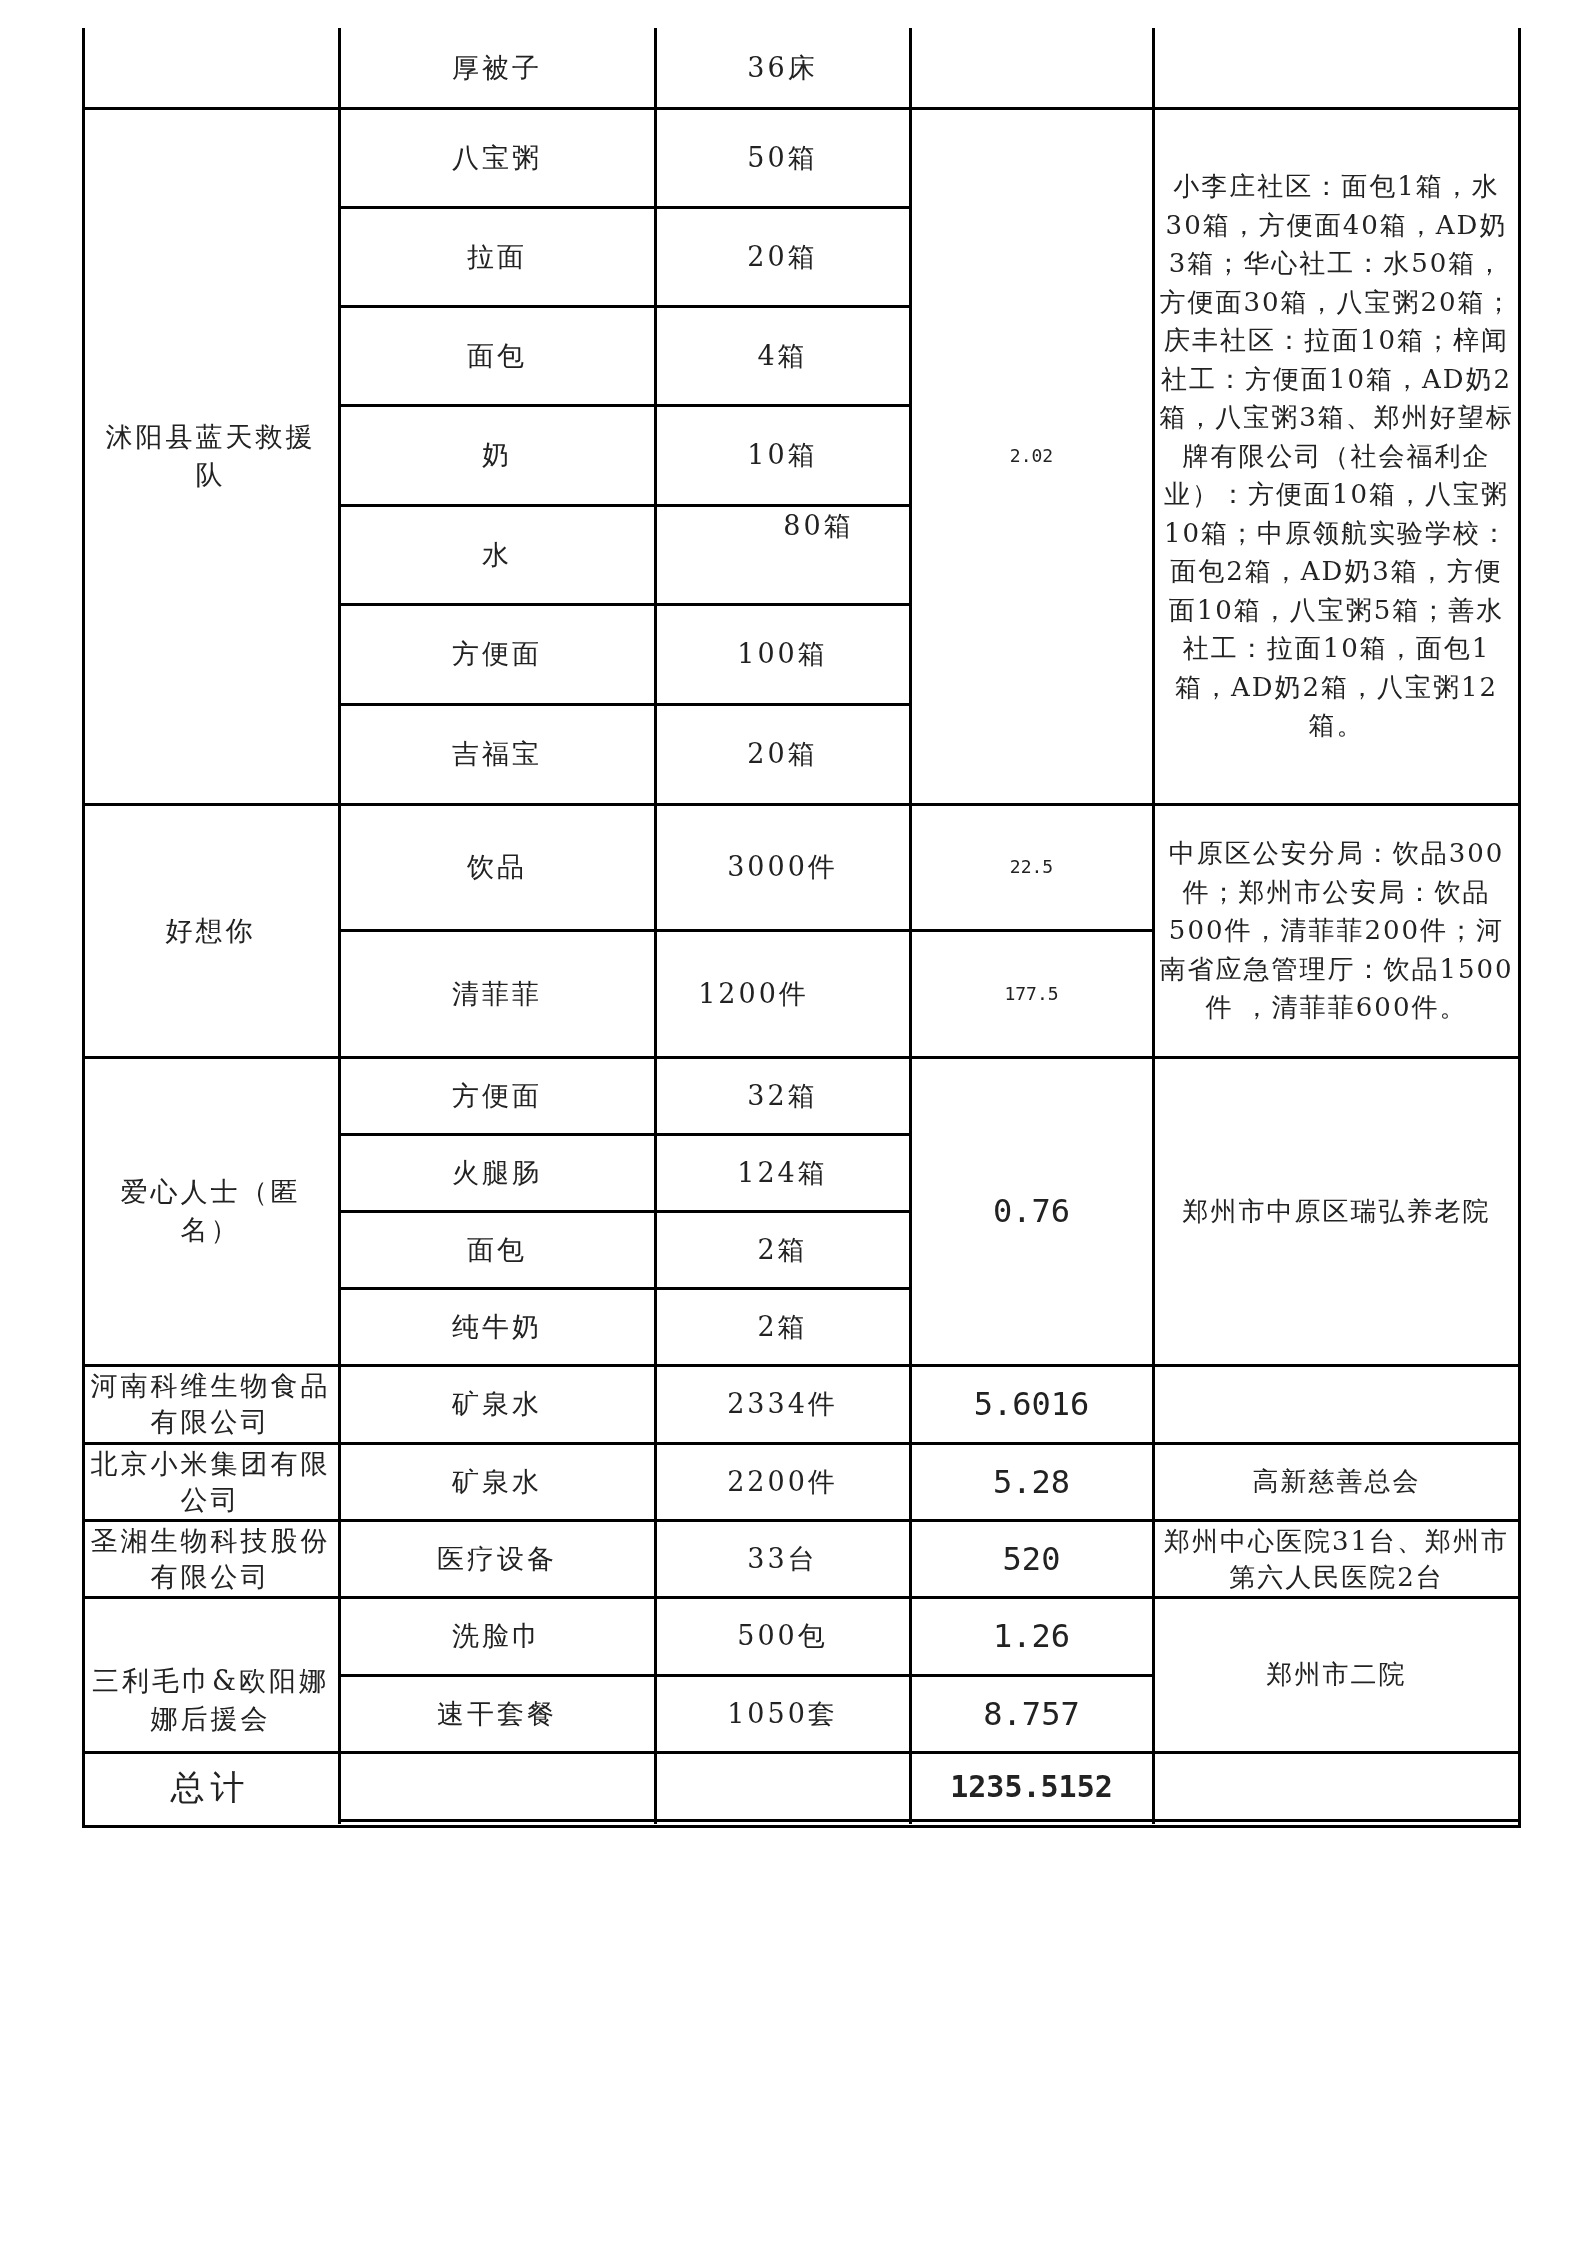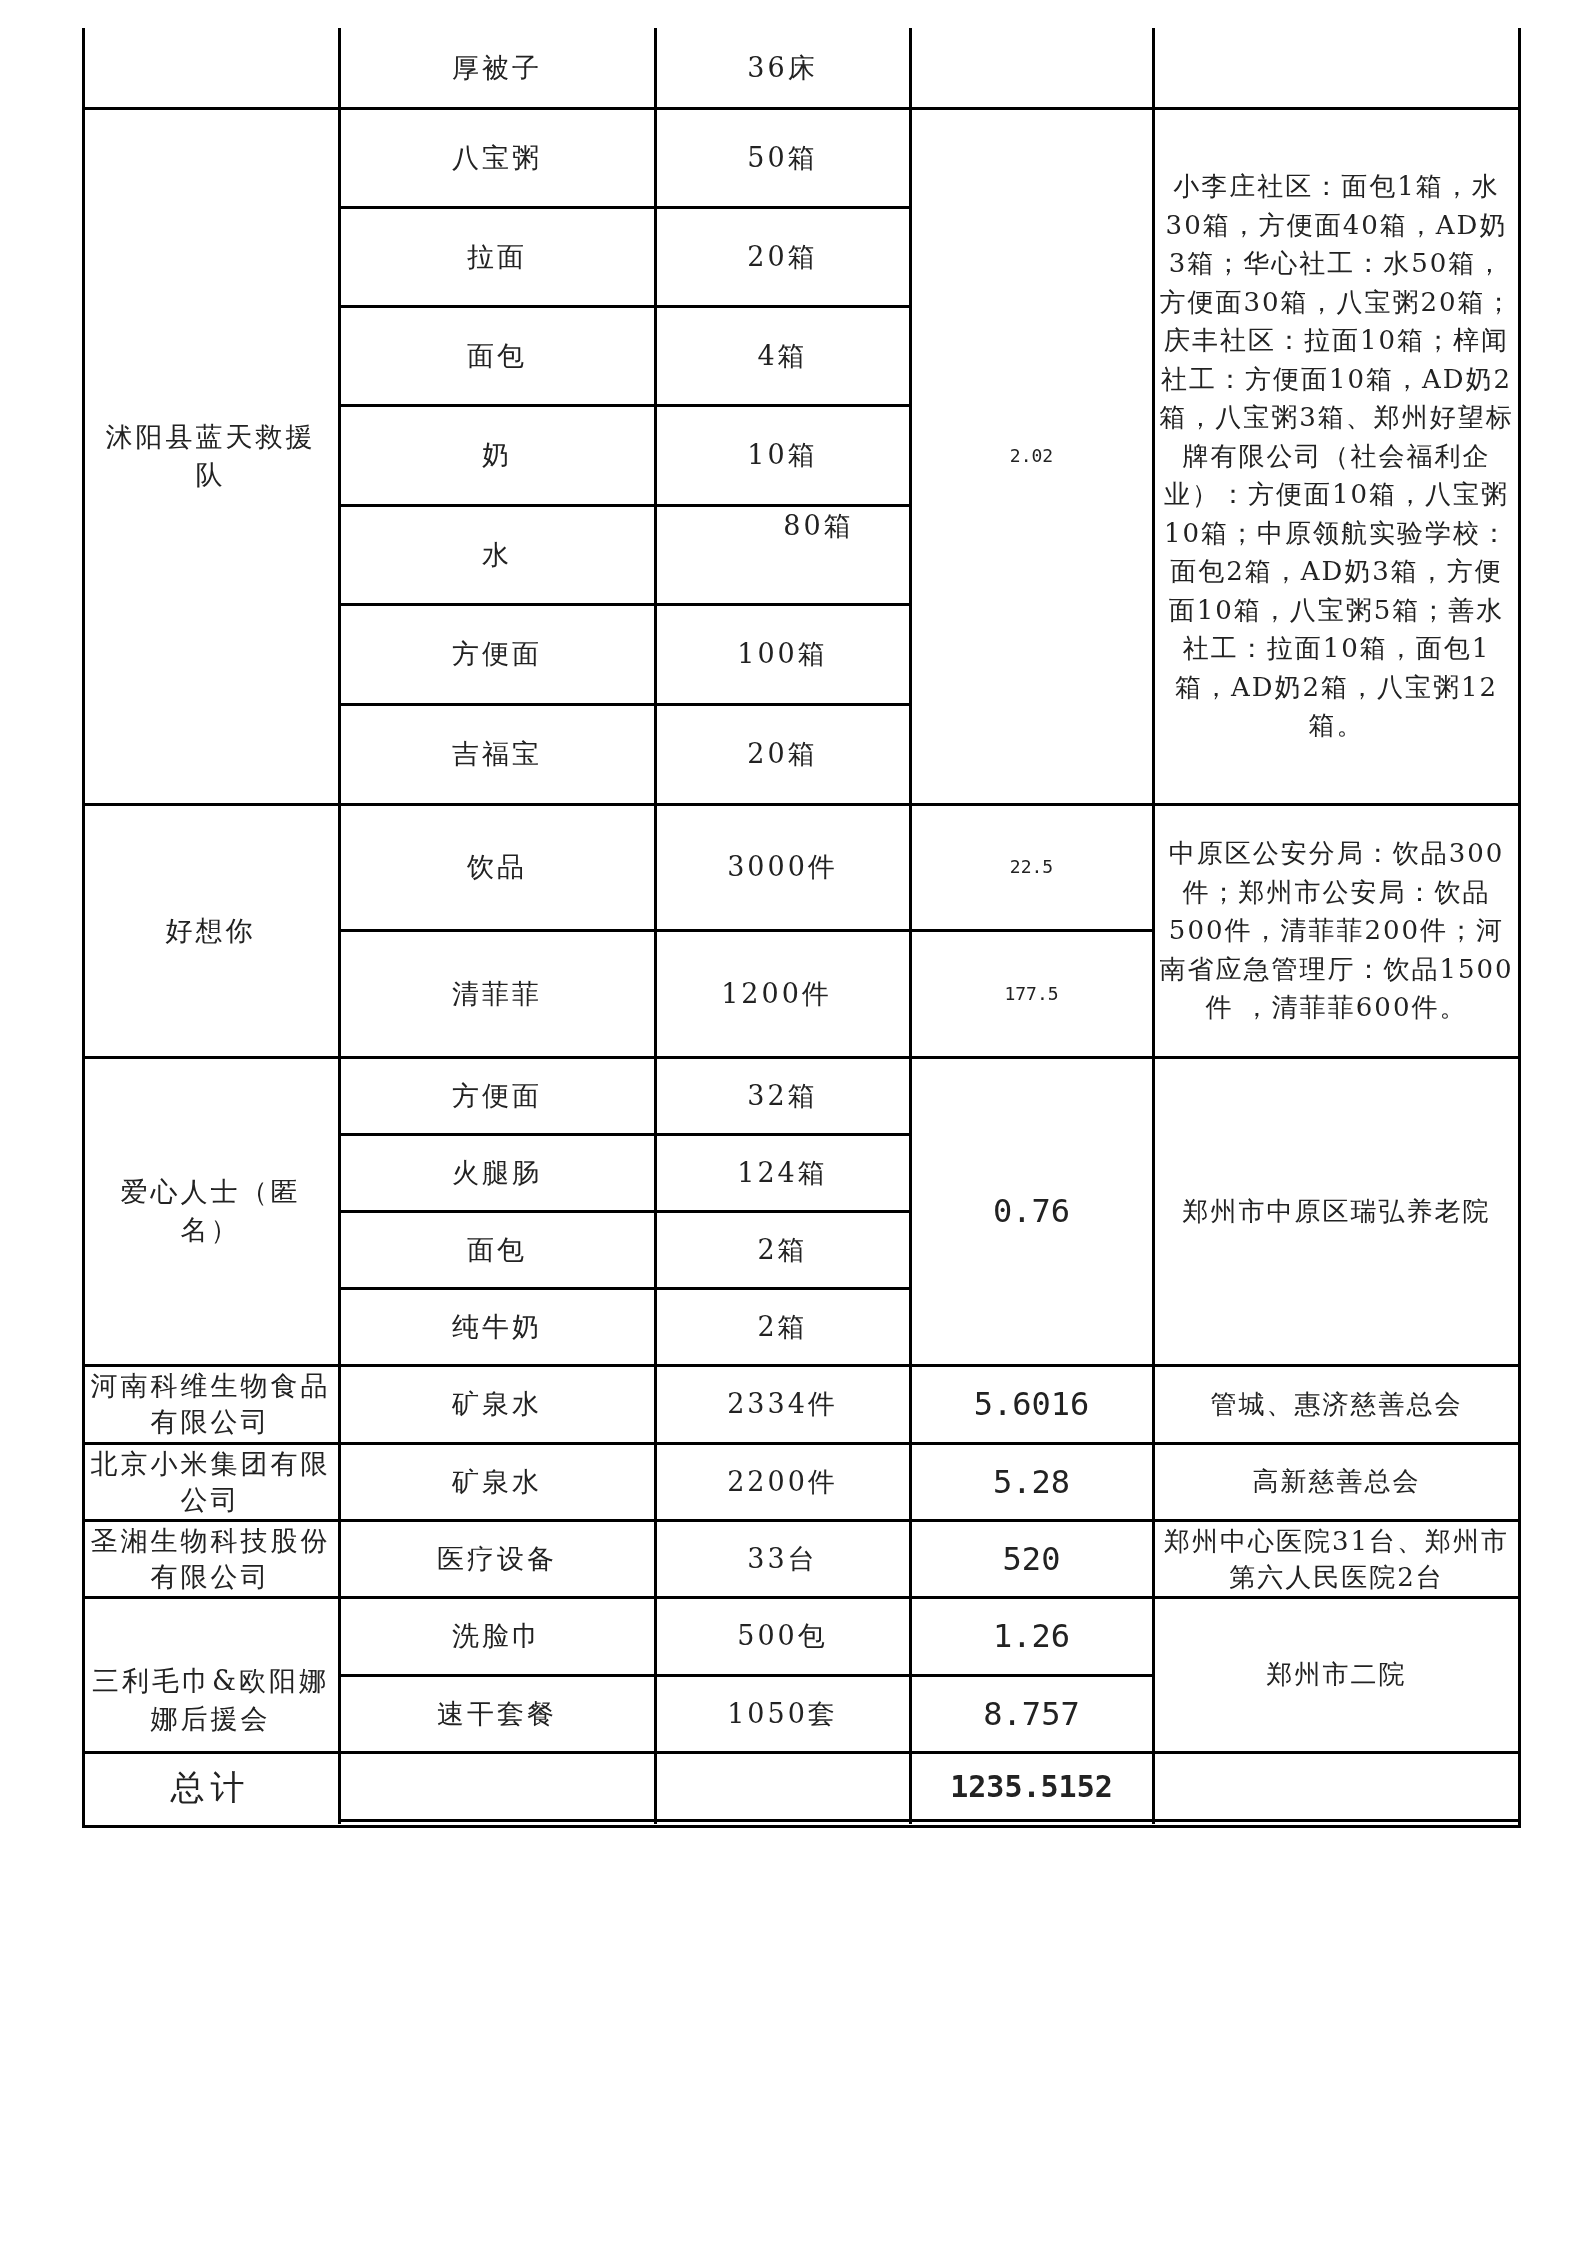--- a/index.html
+++ b/index.html
@@ -41,41 +41,40 @@
   <div class="cell" style="left:339px;top:704px;width:316px;height:99px;">吉福宝</div>
   <div class="cell" style="left:655px;top:704px;width:255px;height:99px;">20箱</div>
   <div class="cell num" style="left:910px;top:108px;width:243px;height:696px;">2.02</div>
   <div class="cell note" style="left:1153px;top:108px;width:367px;height:696px;">小李庄社区：面包1箱，水30箱，方便面40箱，AD奶3箱；华心社工：水50箱，方便面30箱，八宝粥20箱；庆丰社区：拉面10箱；梓闻社工：方便面10箱，AD奶2箱，八宝粥3箱、郑州好望标牌有限公司（社会福利企业）：方便面10箱，八宝粥10箱；中原领航实验学校：面包2箱，AD奶3箱，方便面10箱，八宝粥5箱；善水社工：拉面10箱，面包1箱，AD奶2箱，八宝粥12箱。</div>
 
   <div class="cell" style="left:82px;top:804px;width:257px;height:253px;">好想你</div>
   <div class="cell" style="left:339px;top:804px;width:316px;height:126px;">饮品</div>
   <div class="cell" style="left:655px;top:804px;width:255px;height:126px;">3000件</div>
   <div class="cell num" style="left:910px;top:804px;width:243px;height:126px;">22.5</div>
   <div class="cell" style="left:339px;top:930px;width:316px;height:127px;">清菲菲</div>
-  <div class="cell" style="left:639px;top:930px;width:255px;height:127px;padding-left:20px;">1200件</div>
+  <div class="cell" style="left:616px;top:930px;width:255px;height:127px;padding-left:20px;">1200件</div>
   <div class="cell num" style="left:910px;top:930px;width:243px;height:127px;">177.5</div>
   <div class="cell note" style="left:1153px;top:804px;width:367px;height:253px;">中原区公安分局：饮品300件；郑州市公安局：饮品500件，清菲菲200件；河南省应急管理厅：饮品1500件 ，清菲菲600件。</div>
 
   <div class="cell" style="left:82px;top:1057px;width:257px;height:308px;padding:0 18px;">爱心人士（匿名）</div>
   <div class="cell" style="left:339px;top:1057px;width:316px;height:77px;">方便面</div>
   <div class="cell" style="left:655px;top:1057px;width:255px;height:77px;">32箱</div>
   <div class="cell" style="left:339px;top:1134px;width:316px;height:77px;">火腿肠</div>
   <div class="cell" style="left:655px;top:1134px;width:255px;height:77px;">124箱</div>
   <div class="cell" style="left:339px;top:1211px;width:316px;height:77px;">面包</div>
   <div class="cell" style="left:655px;top:1211px;width:255px;height:77px;">2箱</div>
   <div class="cell" style="left:339px;top:1288px;width:316px;height:77px;">纯牛奶</div>
   <div class="cell" style="left:655px;top:1288px;width:255px;height:77px;">2箱</div>
   <div class="cell num small-num" style="left:910px;top:1057px;width:243px;height:308px;">0.76</div>
   <div class="cell note" style="left:1153px;top:1057px;width:367px;height:308px;">郑州市中原区瑞弘养老院</div>
 
   <div class="cell" style="left:82px;top:1365px;width:257px;height:78px;line-height:36px;padding:0 6px;">河南科维生物食品有限公司</div>
   <div class="cell" style="left:339px;top:1365px;width:316px;height:78px;">矿泉水</div>
   <div class="cell" style="left:655px;top:1365px;width:255px;height:78px;">2334件</div>
   <div class="cell num small-num" style="left:910px;top:1365px;width:243px;height:78px;">5.6016</div>
-  <div class="cell note" style="left:1153px;top:1365px;width:367px;height:78px;">管城、惠济慈善总会</div>
 
   <div class="cell" style="left:82px;top:1443px;width:257px;height:77px;line-height:36px;padding:3px 6px;">北京小米集团有限公司</div>
   <div class="cell" style="left:339px;top:1443px;width:316px;height:77px;">矿泉水</div>
   <div class="cell" style="left:655px;top:1443px;width:255px;height:77px;">2200件</div>
   <div class="cell num small-num" style="left:910px;top:1443px;width:243px;height:77px;">5.28</div>
   <div class="cell note" style="left:1153px;top:1443px;width:367px;height:77px;">高新慈善总会</div>
 
   <div class="cell" style="left:82px;top:1520px;width:257px;height:77px;line-height:36px;padding:0 6px;">圣湘生物科技股份有限公司</div>
   <div class="cell" style="left:339px;top:1520px;width:316px;height:77px;">医疗设备</div>
   <div class="cell" style="left:655px;top:1520px;width:255px;height:77px;">33台</div>

